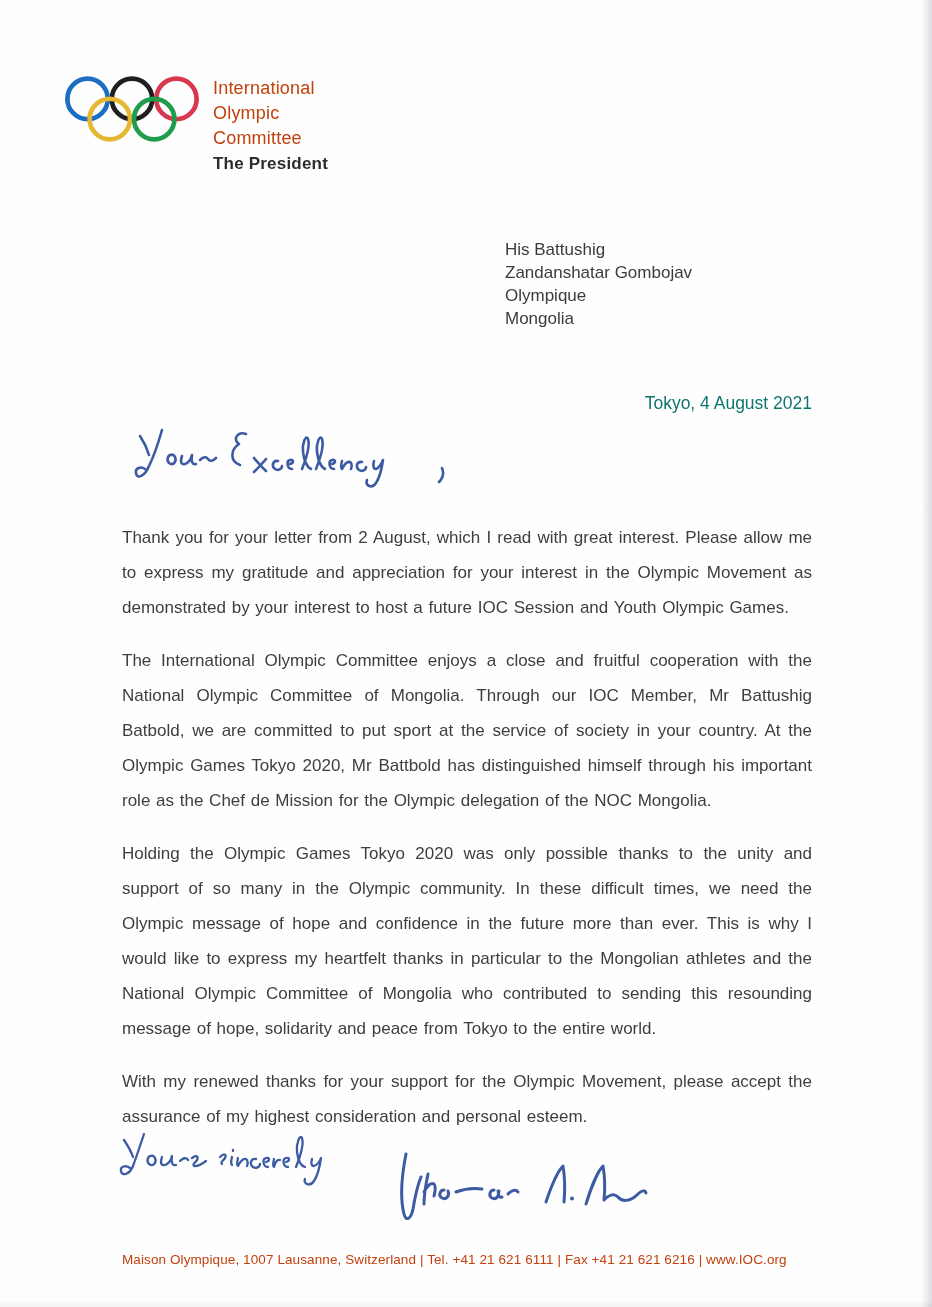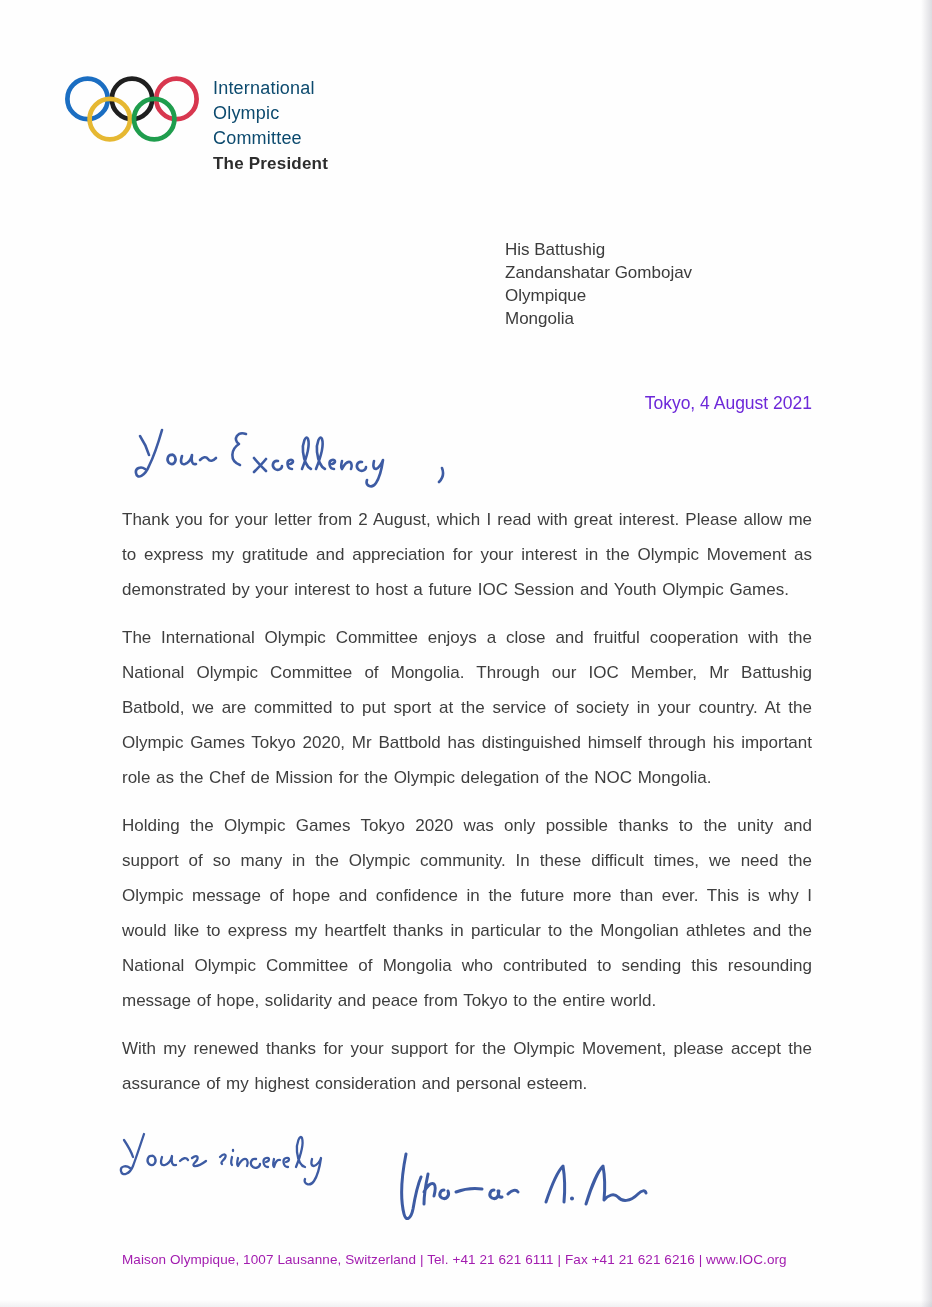--- a/index.html
+++ b/index.html
@@ -19,48 +19,48 @@
     pointer-events:none;
   }
   .scan-edge-bottom {
     position:absolute; left:0; right:0; bottom:0; height:7px;
     background:linear-gradient(to bottom, rgba(120,120,140,0), rgba(120,120,140,0.10));
     pointer-events:none;
   }
   .letterhead-logo { position:absolute; left:62px; top:74px; width:140px; height:70px; }
   .org-name {
     position:absolute; left:213px; top:76px;
-    font-size:18px; line-height:25px; color:#0c4a6e; letter-spacing:0.2px;
+    font-size:18px; line-height:25px; color:#c2410c; letter-spacing:0.2px;
   }
   .president-title {
     position:absolute; left:213px; top:154px;
     font-size:17px; font-weight:bold; color:#2d2d2d; letter-spacing:0.2px;
   }
   .recipient {
     position:absolute; left:505px; top:238px;
     font-size:17px; line-height:23px; color:#3c3c3c;
   }
   .dateline {
     position:absolute; right:120px; top:393px;
-    font-size:17.5px; color:#6d28d9; text-align:right;
+    font-size:17.5px; color:#0f766e; text-align:right;
   }
   .handwriting { position:absolute; }
   .handwriting svg { display:block; width:100%; height:100%; }
   .salutation { left:112px; top:420px; width:360px; height:78px; }
   .valediction { left:112px; top:1124px; width:250px; height:70px; }
   .signature   { left:382px; top:1146px; width:270px; height:95px; }
   .body-text {
     position:absolute; left:122px; top:502px; width:690px;
     font-size:17px; line-height:35px; color:#3e3e3e;
     text-align:justify; word-spacing:1px;
   }
-  .body-text p { margin:0 0 13px 0; }
+  .body-text p { margin:18px 0 13px 0; }
   .footer-line {
     position:absolute; left:122px; top:1252px;
-    font-size:13.5px; color:#a21caf; letter-spacing:0.1px;
+    font-size:13.5px; color:#c2410c; letter-spacing:0.1px;
   }
   .sr {
     position:absolute; width:1px; height:1px; overflow:hidden;
     clip-path:inset(50%); white-space:nowrap; opacity:0;
   }
 </style>
 </head>
 <body>
 
 <div class="page">

